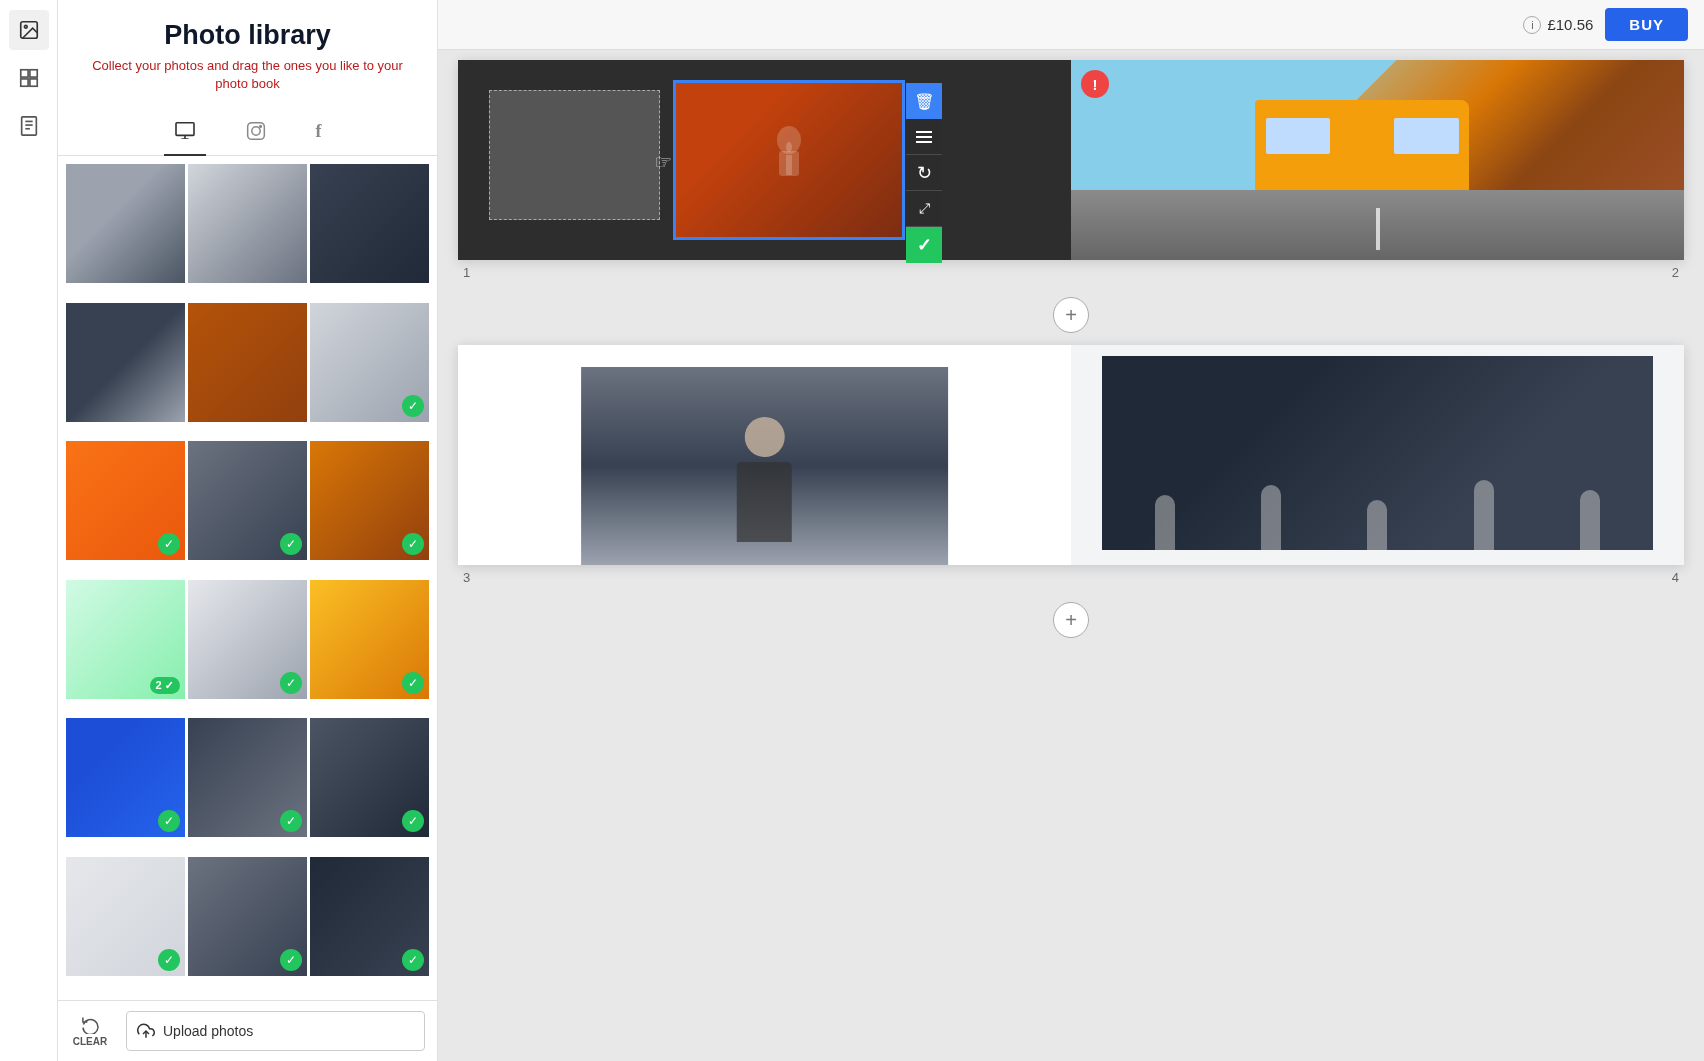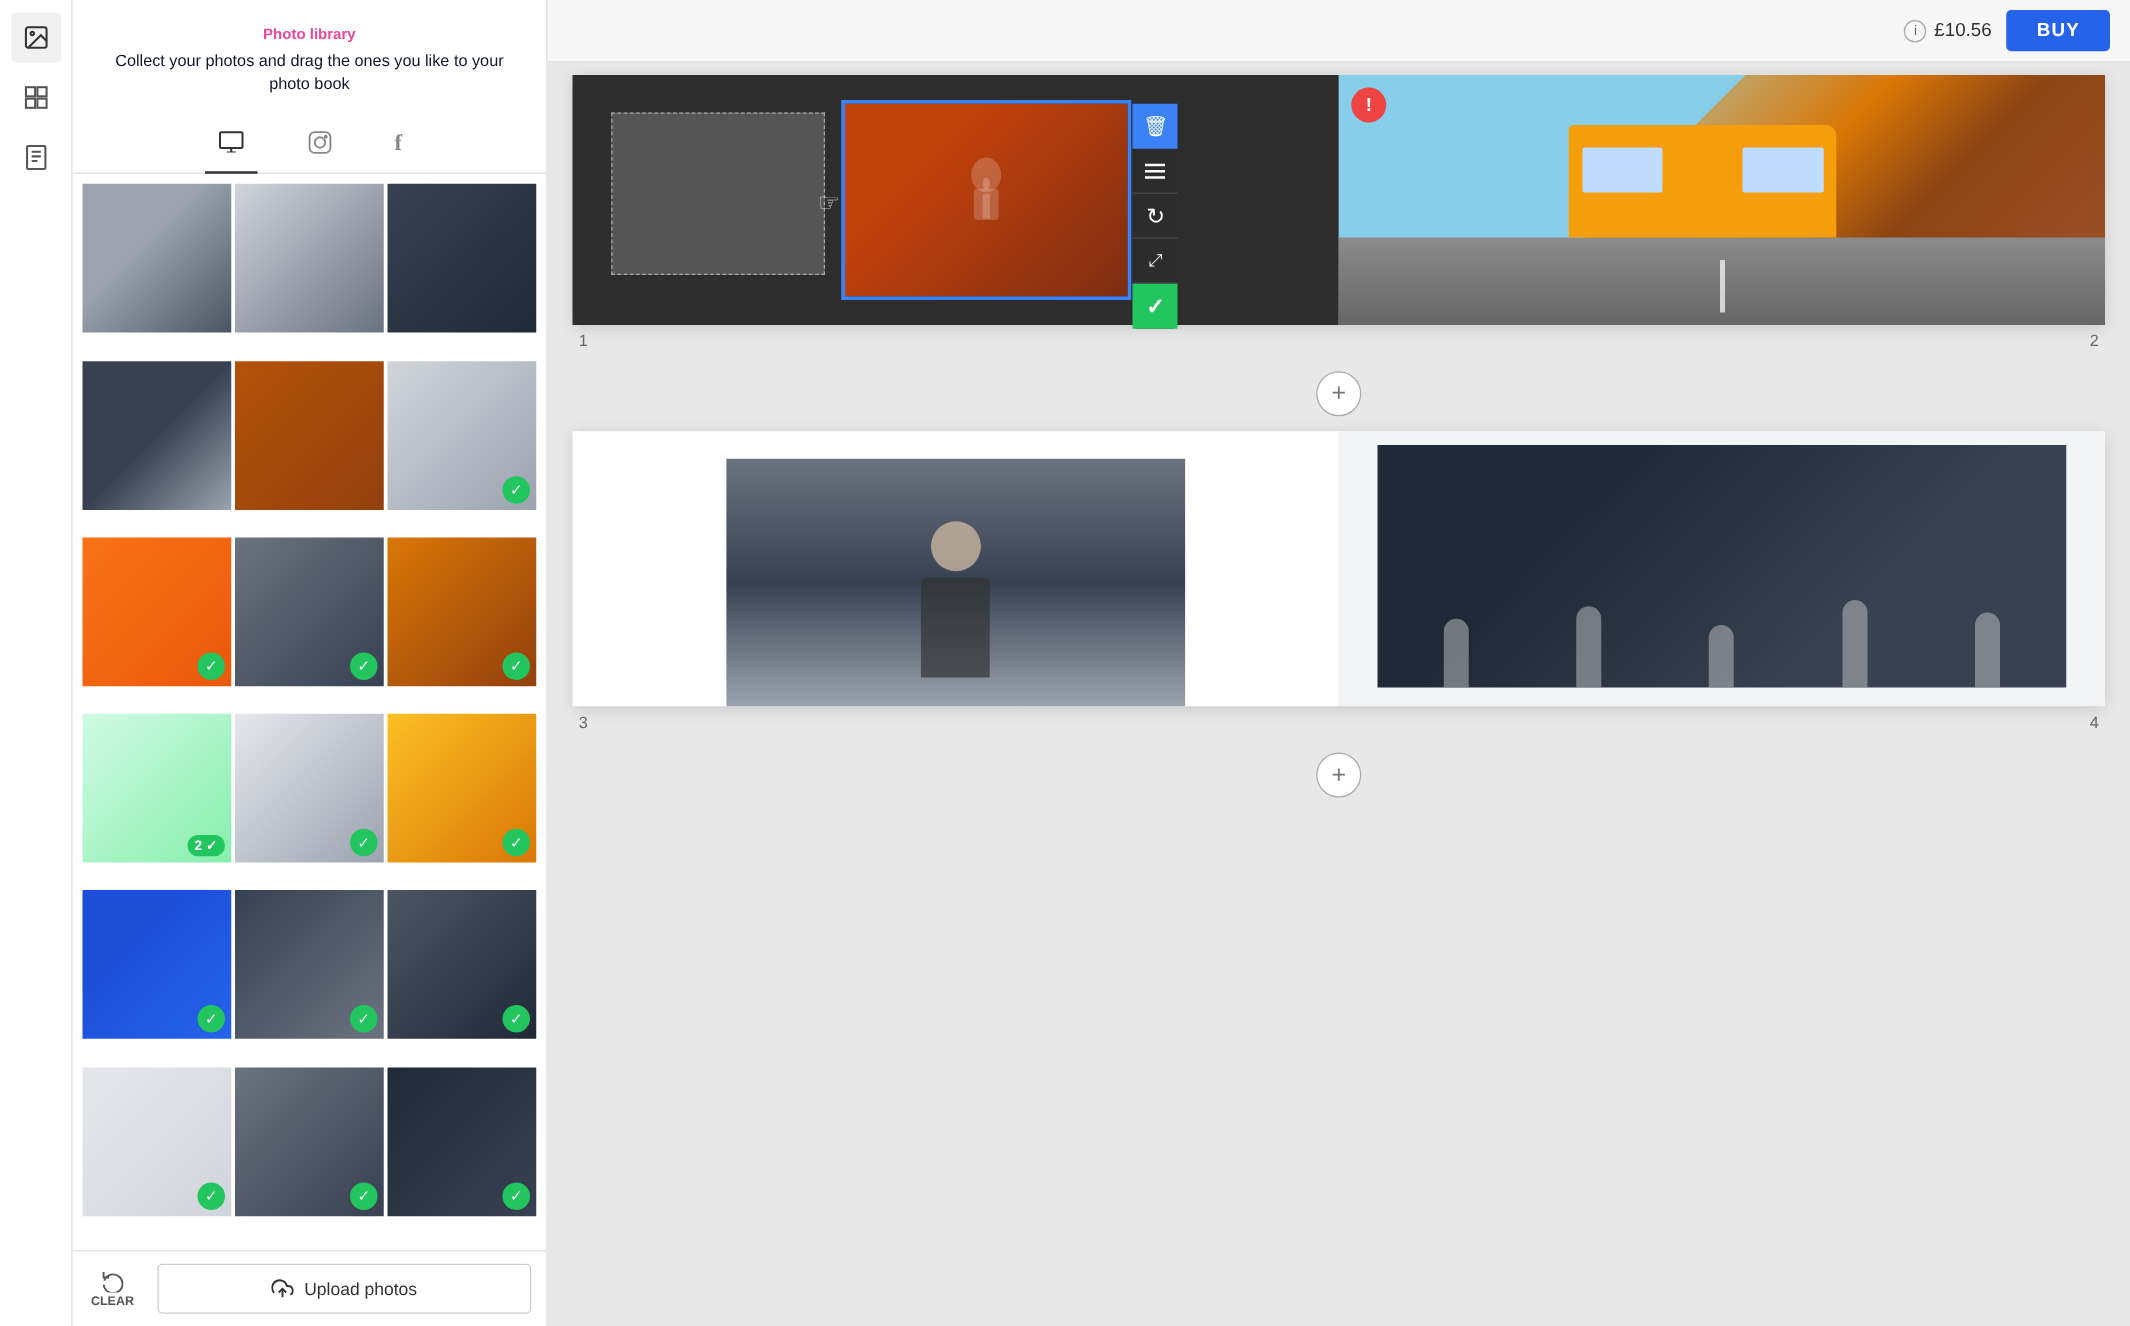--- a/index.html
+++ b/index.html
@@ -40,28 +40,28 @@
       border-right: 1px solid #e0e0e0;
       display: flex;
       flex-direction: column;
       height: 100%;
     }
     .library-header {
       padding: 20px 20px 10px;
       text-align: center;
     }
     .library-title {
-      font-size: 12px;
+      font-size: 27px;
       font-weight: 600;
-      color: #ec4899;
+      color: #0f172a;
       margin-bottom: 6px;
     }
     .library-subtitle {
       font-size: 13px;
-      color: #0f172a;
+      color: #b91c1c;
       line-height: 1.4;
     }
     .source-tabs {
       display: flex;
       justify-content: center;
       padding: 10px 20px 0;
       border-bottom: 1px solid #e0e0e0;
       gap: 30px;
     }
     .source-tab {
@@ -137,21 +137,20 @@
     }
     .upload-btn {
       flex: 1;
       padding: 10px;
       border: 1px solid #ccc;
       border-radius: 4px;
       background: #fff;
       cursor: pointer;
       display: flex;
       align-items: center;
-      justify-content: center;
       gap: 8px;
       font-size: 14px;
       color: #333;
     }
     .price-info {
       display: flex;
       align-items: center;
       gap: 6px;
       font-size: 15px;
       font-weight: 500;

